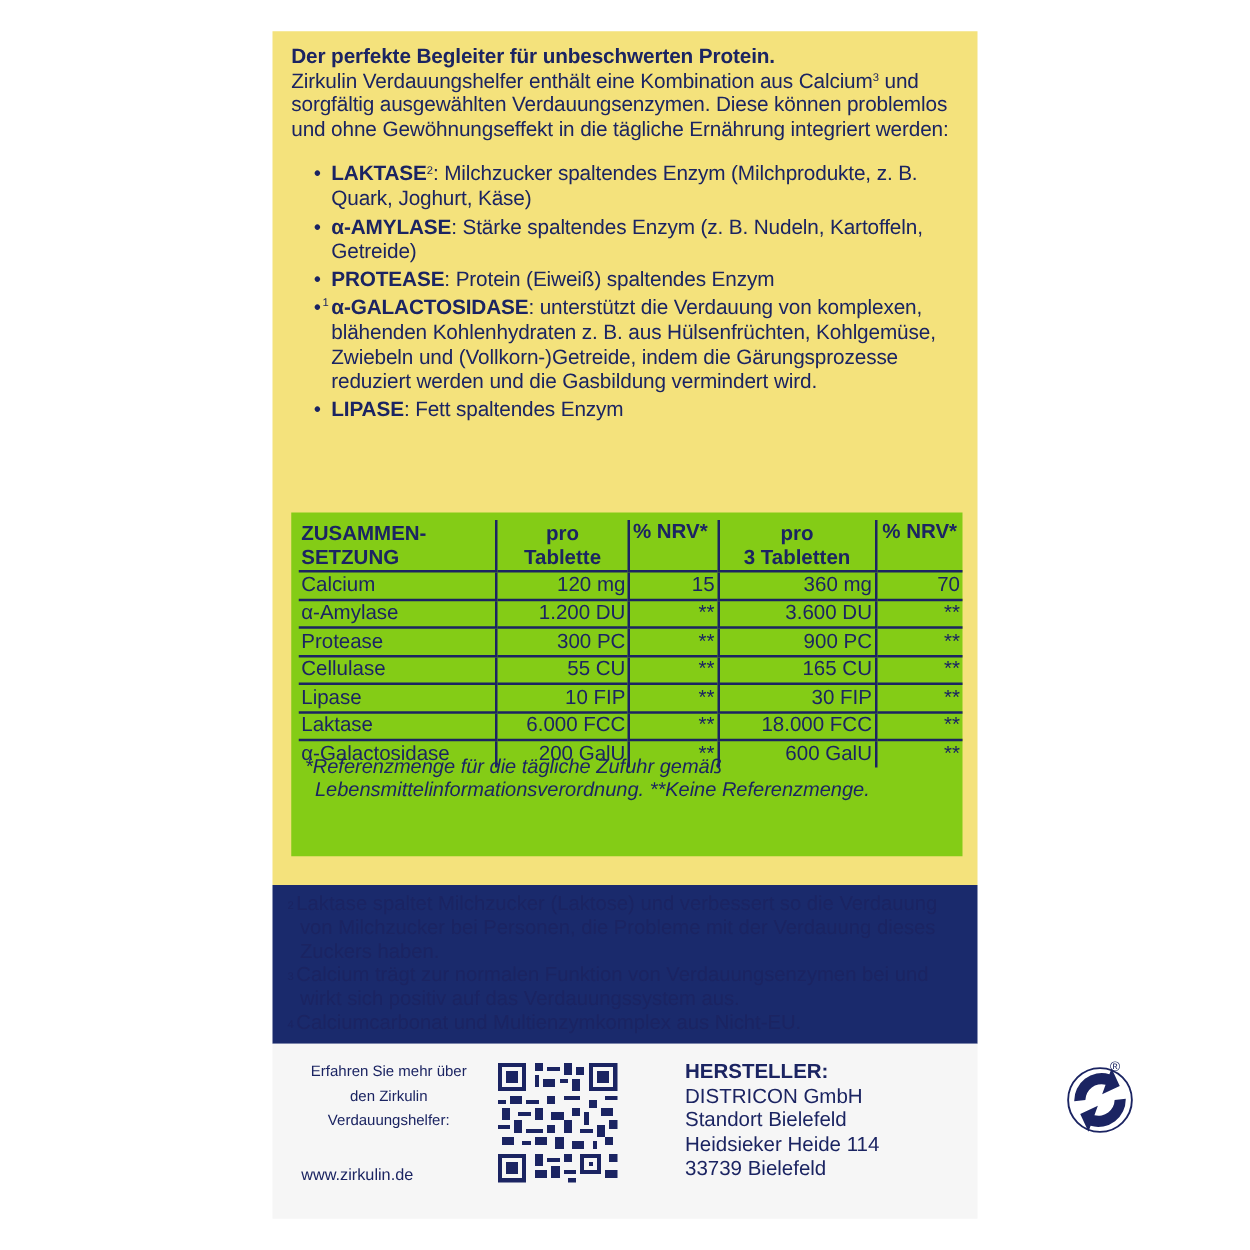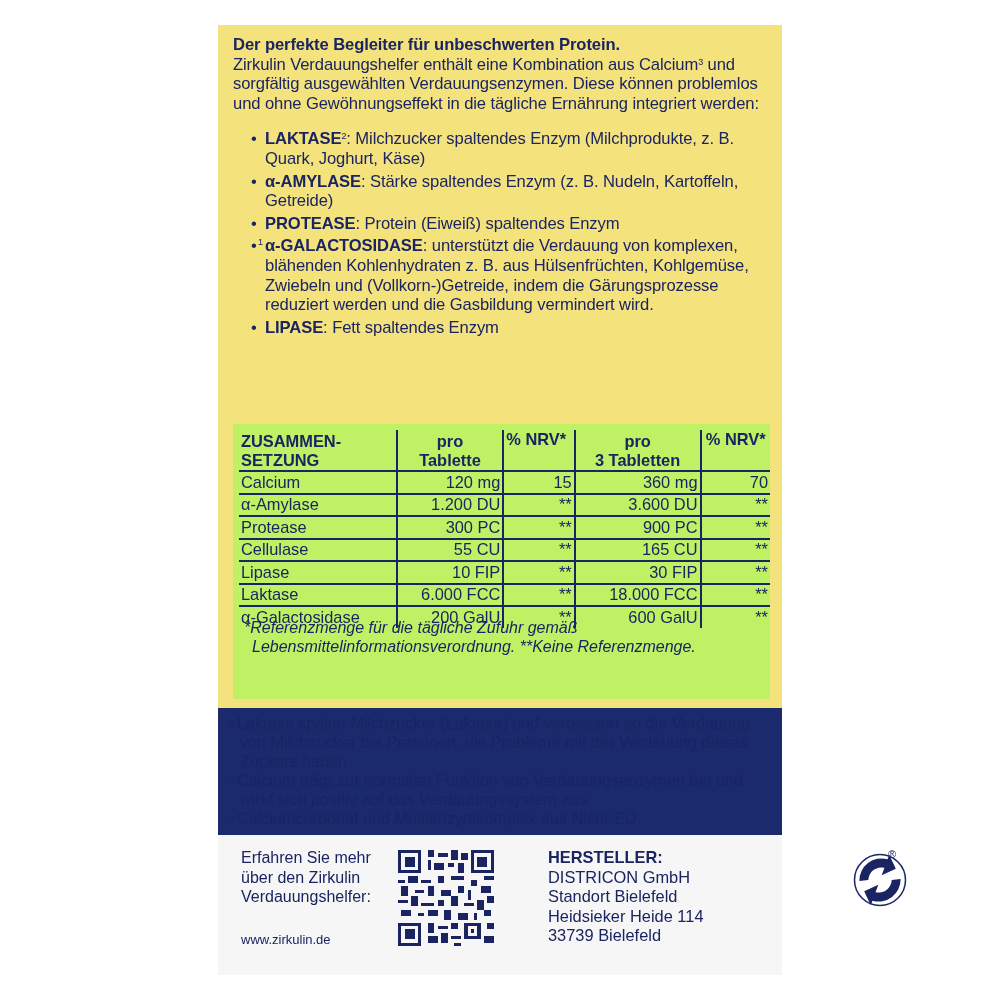--- a/index.html
+++ b/index.html
@@ -10,40 +10,40 @@
   .panel-gray { position:absolute; left:218px; top:835px; width:564px; height:140px; background:#f6f6f6; }
 
   .intro { position:absolute; left:233px; top:35px; width:545px; font-size:16.6px; line-height:19.6px; letter-spacing:-0.1px; }
   .intro .headline { font-weight:bold; }
   .intro sup { font-size:9px; vertical-align:top; position:relative; top:-2px; }
   .bullets { list-style:none; margin:16px; padding:0; }
   .bullets li { position:relative; padding-left:16px; margin-top:3px; }
   .bullets li::before { content:"•"; position:absolute; left:2px; top:0; }
   .bullets .term { font-weight:bold; }
 
-  .table-box { position:absolute; left:233px; top:424px; width:537px; height:275px; background:#bef264; }
+  .table-box { position:absolute; left:233px; top:410px; width:537px; height:275px; background:#84cc16; }
   table.comp { position:absolute; left:6px; top:6px; border-collapse:collapse; font-size:16.4px; line-height:19px; }
   table.comp th { font-weight:bold; vertical-align:bottom; padding:0 2px; }
   table.comp th.left { text-align:left; }
   table.comp td { text-align:right; padding:0 2px; height:20.5px; white-space:nowrap; }
   table.comp td.left { text-align:left; }
   table.comp tr.row td { border-top:2px solid #1b2462; }
   table.comp tr.head th { height:40px; }
   .c-sep { border-right:2px solid #1b2462; }
   .col1 { width:155px; } .col2 { width:102px; } .col3 { width:67px; } .col4 { width:122px; } .col5 { width:66px; }
 
   .foot-notes { position:absolute; left:11px; top:194px; width:520px; font-size:16px; line-height:19px;font-style:italic; }
   .foot-notes p { margin:0 0 4px 0; }
   .foot-notes .indent { padding-left:8px; text-indent:-8px; }
 
   .navy-text { position:absolute; left:230px; top:714px; width:548px; font-size:16.2px; line-height:19px; }
   .navy-text p { margin:0; padding-left:10px; text-indent:-10px; }
   .navy-text sup { font-size:9px; vertical-align:top; position:relative; top:1px; margin-right:2px; }
 
-  .learn { position:absolute; left:241px; top:848px; width:140px; font-size:16px; line-height:19.5px; }
+  .learn { position:absolute; left:241px; top:848px; width:140px; font-size:12px; line-height:19.5px;text-align:center; }
   .url { position:absolute; left:241px; top:932px; font-size:13px; }
   .qr { position:absolute; left:398px; top:850px; width:96px; height:96px; }
   .maker { position:absolute; left:548px; top:848px; font-size:16.4px; line-height:19.5px; }
   .maker .title { font-weight:bold; }
   .green-dot { position:absolute; left:853px; top:853px; }
   .reg { position:absolute; left:888px; top:848px; font-size:11px; }
 </style>
 </head>
 <body>
 

